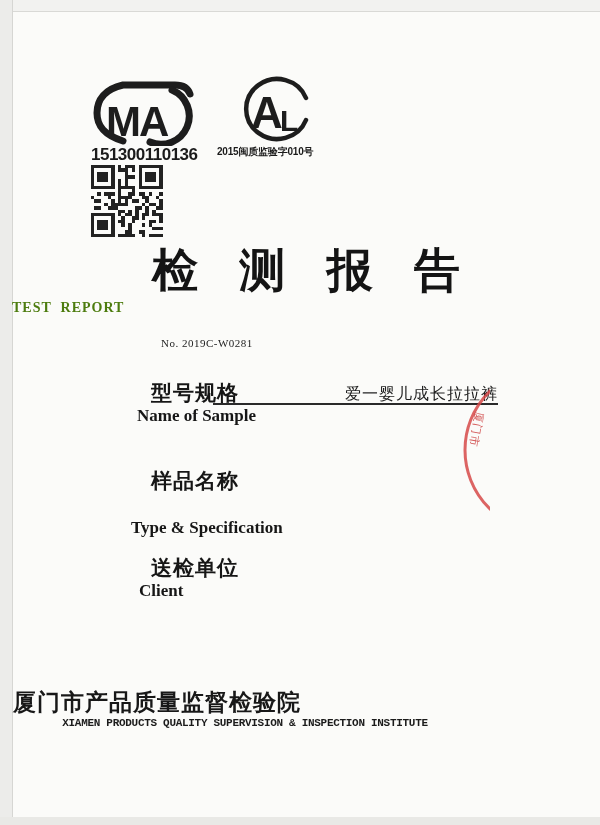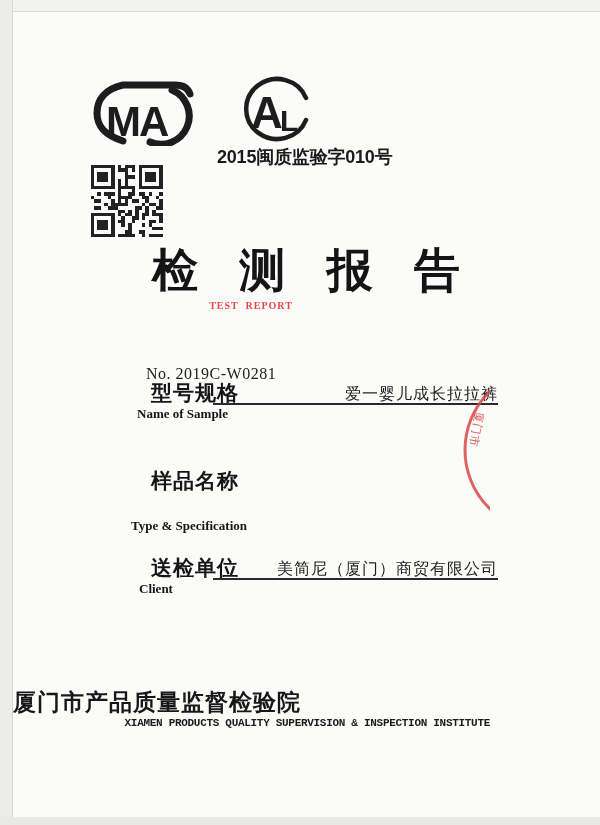--- a/index.html
+++ b/index.html
@@ -10,54 +10,54 @@
 
   
   .edge-top    { position:absolute; left:0; top:0; width:600px; height:12px; background:#f2f2f0; border-bottom:1px solid #d9d9d6; }
   .edge-left   { position:absolute; left:0; top:0; width:13px; height:825px; background:#ececea; border-right:1px solid #d6d6d3; }
   .edge-bottom { position:absolute; left:0; top:817px; width:600px; height:8px; background:#e9e9e6; }
 
   
   .cma-logo { position:absolute; left:93px; top:80px; width:104px; height:66px; }
   .cma-number { position:absolute; left:91px; top:145px; width:130px; font-weight:bold; font-size:17px; letter-spacing:-0.5px; color:#1b1b1b; }
   .cal-logo { position:absolute; left:242px; top:76px; width:70px; height:66px; }
-  .cal-reg { position:absolute; left:217px; top:145px; font-weight:bold; font-size:18px; letter-spacing:-0.2px; color:#1b1b1b; }
+  .cal-reg { position:absolute; left:217px; top:145px; font-weight:bold; font-size:10px; letter-spacing:-0.2px; color:#1b1b1b; }
   .qr { position:absolute; left:90px; top:165px; width:73px; height:72px; }
   .qr svg { width:100%; height:100%; fill:#222; shape-rendering:crispEdges; }
 
   
   .title-cn { position:absolute; left:152px; top:247px; width:308px; display:flex; justify-content:space-between;
               font-size:46px; font-weight:bold; line-height:1; color:#141414; }
-  .title-en { position:absolute; left:12px; right:0; top:300px; text-align:center;
-              font-family:"Liberation Serif", serif; font-weight:bold; font-size:10px; letter-spacing:1px; white-space:pre; color:#ef4444; }
-
-  .report-no { position:absolute; left:146px; top:337px; font-family:"Liberation Serif", serif; font-size:16px; letter-spacing:0.5px; color:#222;margin-top:28px; }
+  .title-en { position:absolute; left:12px; right:0; top:300px; 
+              font-family:"Liberation Serif", serif; font-weight:bold; font-size:14px; letter-spacing:1px; white-space:pre; color:#4d7c0f; }
+
+  .report-no { position:absolute; left:161px; top:337px; font-family:"Liberation Serif", serif; font-size:11px; letter-spacing:0.5px; color:#222; }
 
   
   .f-label { position:absolute; font-size:21px; font-weight:bold; letter-spacing:1px; line-height:1; color:#161616; }
   .f-line  { position:absolute; left:213px; width:285px; border-bottom:2px solid #2a2a2a; height:22px; text-align:right;
              font-family:"Liberation Serif", serif; font-size:16px; letter-spacing:1px; line-height:22px; white-space:pre; color:#1d1d1d; }
-  .f-sub   { position:absolute; font-family:"Liberation Serif", serif; font-weight:bold; font-size:13px; color:#161616; }
+  .f-sub   { position:absolute; font-family:"Liberation Serif", serif; font-weight:bold; font-size:17px; color:#161616; }
 
   .row1-label { left:151px; top:382px; }
   .row1-line  { top:383px; }
   .row1-sub   { left:137px; top:406px; }
 
   .row2-label { left:151px; top:470px; }
   .row2-line  { top:471px; }
   .row2-sub   { left:131px; top:518px; }
 
   .row3-label { left:151px; top:557px; }
   .row3-line  { top:558px; }
   .row3-sub   { left:139px; top:581px; }
 
   
   .footer-cn { position:absolute; left:13px; right:0; top:687px; text-align:left;
                font-family:"Liberation Serif", serif; font-weight:600; font-size:23px; letter-spacing:1px; color:#181818; }
-  .footer-en { position:absolute; left:0; right:0; top:717px; text-align:right;
+  .footer-en { position:absolute; left:0; right:0; top:717px; text-align:center;
                font-family:"Liberation Mono", monospace; font-weight:bold; font-size:11px; letter-spacing:-0.3px; color:#1b1b1b; }
 
   
   .stamp { position:absolute; right:0; top:385px; width:45px; height:135px; overflow:hidden; }
   .stamp svg { width:45px; height:135px; }
 </style>
 </head>
 <body>
 
 <div id="scan">
@@ -66,20 +66,21 @@
   <div class="edge-left"></div>
   <div class="edge-bottom"></div>
 
   <div class="cma-logo">
     <svg viewBox="0 0 104 66" xmlns="http://www.w3.org/2000/svg">
       <path d="M 30 61 C 11 55 4 46 4 33 C 4 20 12 9 30 5 L 82 5 C 90 5 95 8 97 14" fill="none" stroke="#1d1d1d" stroke-width="7" stroke-linecap="round"></path>
       <path d="M 79 10 A 28 28 0 1 1 57 62" fill="none" stroke="#1d1d1d" stroke-width="7" stroke-linecap="round"></path>
       <text x="13" y="56" font-size="42" font-weight="bold" letter-spacing="-2" fill="#1d1d1d">MA</text>
     </svg>
   </div>
+  <div class="cma-number">151300110136</div>
 
   <div class="cal-logo">
     <svg viewBox="0 0 70 66" xmlns="http://www.w3.org/2000/svg">
       <path d="M 64 44 A 31 30 0 1 1 64 22" fill="none" stroke="#1d1d1d" stroke-width="4.5" stroke-linecap="round"></path>
       <text x="9" y="52" font-size="44" font-weight="bold" fill="#1d1d1d">A</text>
       <text x="38" y="55" font-size="30" font-weight="bold" fill="#1d1d1d">L</text>
     </svg>
   </div>
   <div class="cal-reg">2015闽质监验字010号</div>
 
@@ -322,21 +323,20 @@
   <div class="report-no">No. 2019C-W0281</div>
 
   <div class="f-label row1-label">型号规格</div>
   <div class="f-line row1-line">爱一婴儿成长拉拉裤</div>
   <div class="f-sub row1-sub">Name of Sample</div>
 
   <div class="f-label row2-label">样品名称</div>
   <div class="f-sub row2-sub">Type &amp; Specification</div>
 
   <div class="f-label row3-label">送检单位</div>
-  <div class="f-line row3-line">美简尼（厦门）商贸有限公司</div>
   <div class="f-sub row3-sub">Client</div>
 
   <div class="footer-cn">厦门市产品质量监督检验院</div>
   <div class="footer-en">XIAMEN PRODUCTS QUALITY SUPERVISION &amp; INSPECTION INSTITUTE</div>
 
   <div class="stamp">
     <svg viewBox="0 0 45 135" xmlns="http://www.w3.org/2000/svg">
       <circle cx="102" cy="65" r="82" fill="none" stroke="rgba(214,73,73,0.85)" stroke-width="3"></circle>
       <g transform="translate(31,26) rotate(100)">
         <text font-size="11" letter-spacing="1" fill="rgba(207,71,71,0.9)">厦门市</text>

